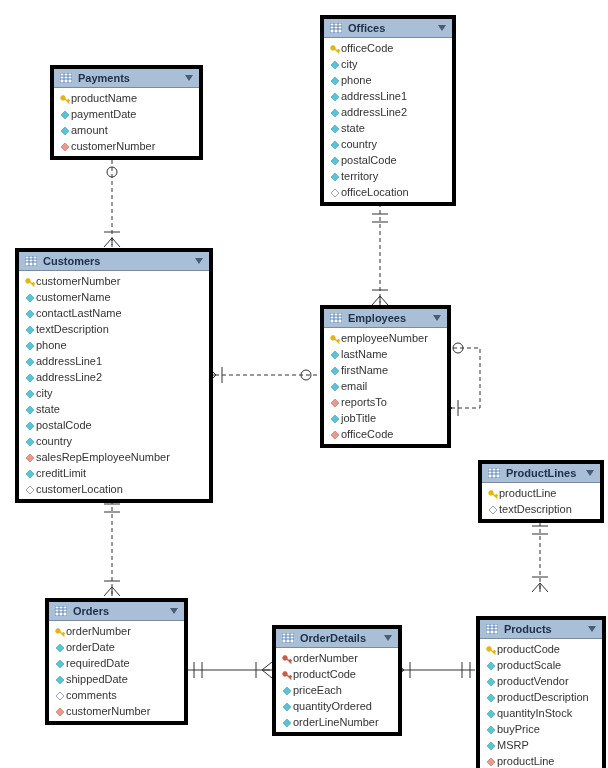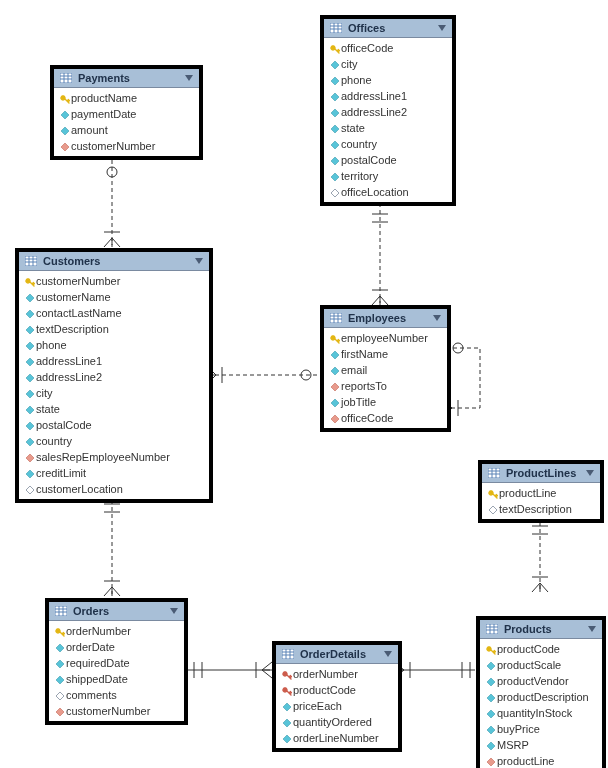--- a/index.html
+++ b/index.html
@@ -434,20 +434,26 @@
         <div class="row">
           <span class="ic key"><svg viewBox="0 0 10 10">
               <path d="M3 2 a2 2 0 1 0 0.01 0 M4 4 L9 9 M7 7 L8.5 5.5 M8 8 L9.5 6.5" stroke="#E3B613" fill="none" stroke-width="1.4" stroke-linecap="round"></path>
             </svg></span>
           <span>employeeNumber</span>
         </div>
         <div class="row">
           <span class="ic blue"><svg viewBox="0 0 10 10">
               <polygon points="5,1 9,5 5,9 1,5" fill="#7FD3E4" stroke="#2a8fa3" stroke-width="0.6"></polygon>
             </svg></span>
+          <span>lastName</span>
+        </div>
+        <div class="row">
+          <span class="ic blue"><svg viewBox="0 0 10 10">
+              <polygon points="5,1 9,5 5,9 1,5" fill="#7FD3E4" stroke="#2a8fa3" stroke-width="0.6"></polygon>
+            </svg></span>
           <span>firstName</span>
         </div>
         <div class="row">
           <span class="ic blue"><svg viewBox="0 0 10 10">
               <polygon points="5,1 9,5 5,9 1,5" fill="#7FD3E4" stroke="#2a8fa3" stroke-width="0.6"></polygon>
             </svg></span>
           <span>email</span>
         </div>
         <div class="row">
           <span class="ic red"><svg viewBox="0 0 10 10">
@@ -551,21 +557,21 @@
         </div>
         <div class="row">
           <span class="ic red"><svg viewBox="0 0 10 10">
               <polygon points="5,1 9,5 5,9 1,5" fill="#E89A8C" stroke="#c46a58" stroke-width="0.6"></polygon>
             </svg></span>
           <span>customerNumber</span>
         </div>
       </div>
 </div>
 
-<div class="entity" style="left:272px; top:625px; width:122px;margin-top:16px;">
+<div class="entity" style="left:272px; top:625px; width:122px;">
   <div class="hdr">
     <span class="hicon">
       <span class="table-glyph">
         <svg viewBox="0 0 12 10">
               <rect x="0" y="0" width="12" height="10" fill="#fff" stroke="#5b83b6"></rect>
               <line x1="0" y1="3" x2="12" y2="3" stroke="#5b83b6"></line>
               <line x1="0" y1="6" x2="12" y2="6" stroke="#5b83b6"></line>
               <line x1="4" y1="0" x2="4" y2="10" stroke="#5b83b6"></line>
               <line x1="8" y1="0" x2="8" y2="10" stroke="#5b83b6"></line>
             </svg>

